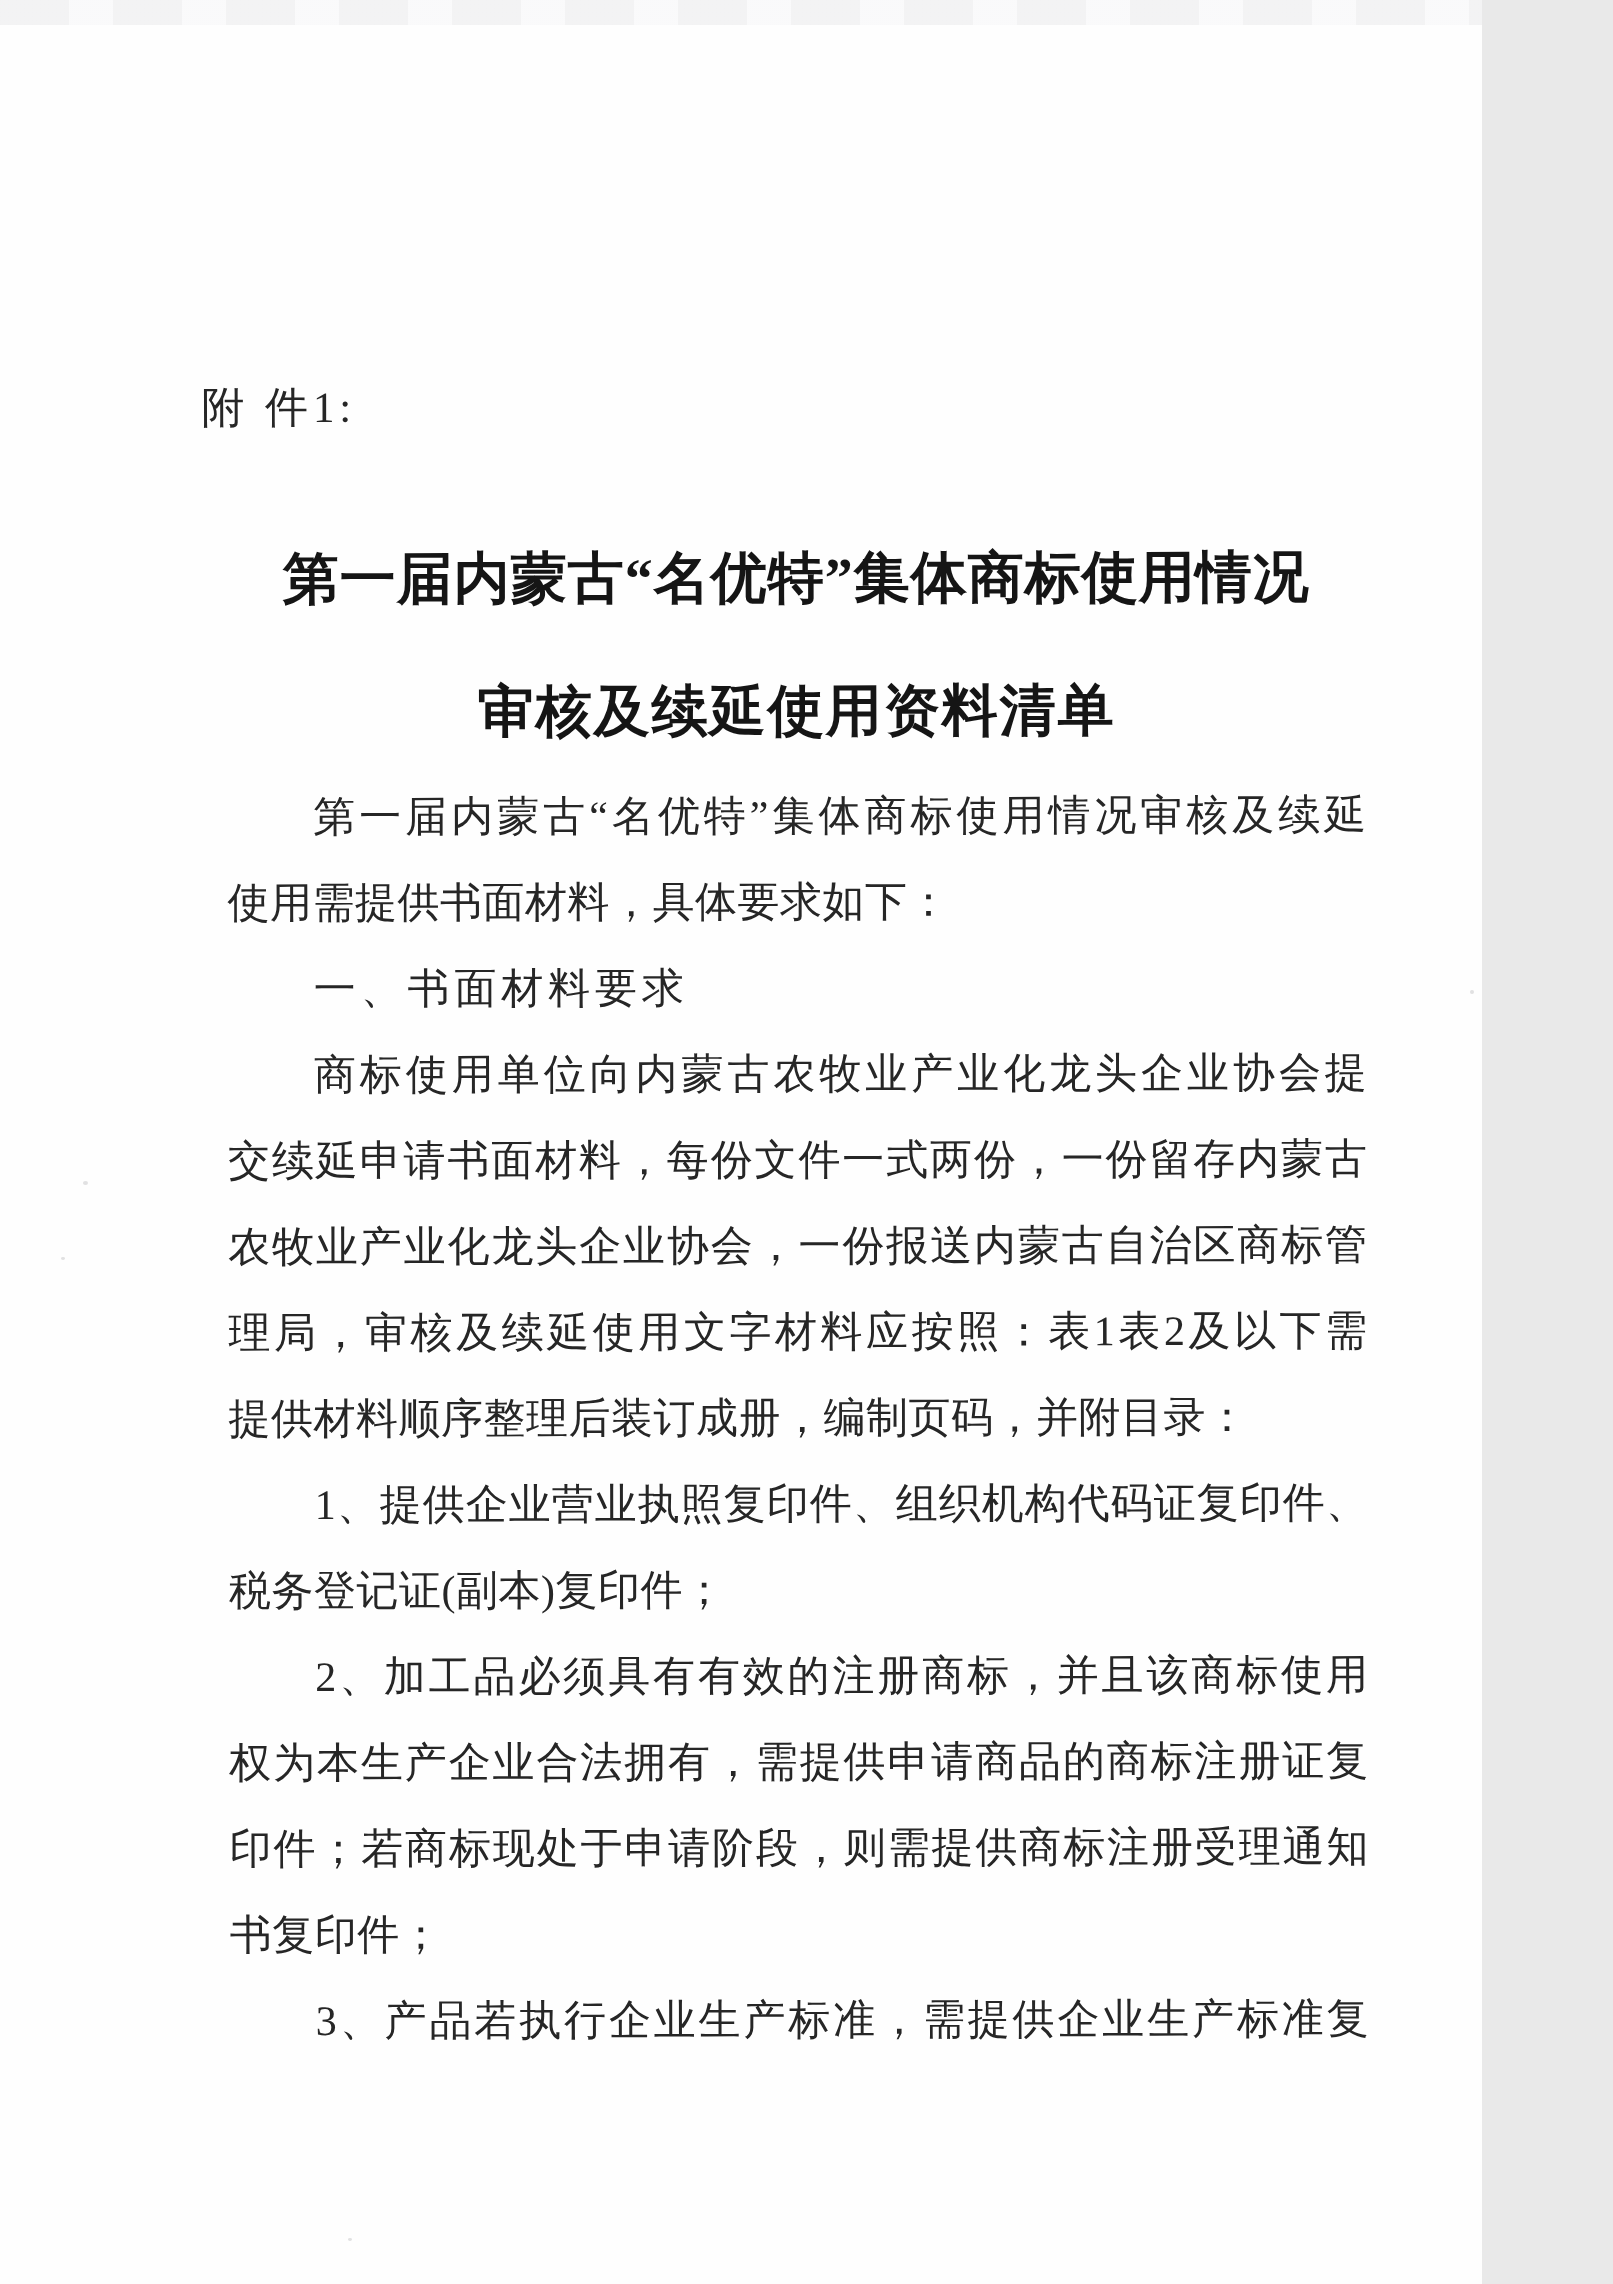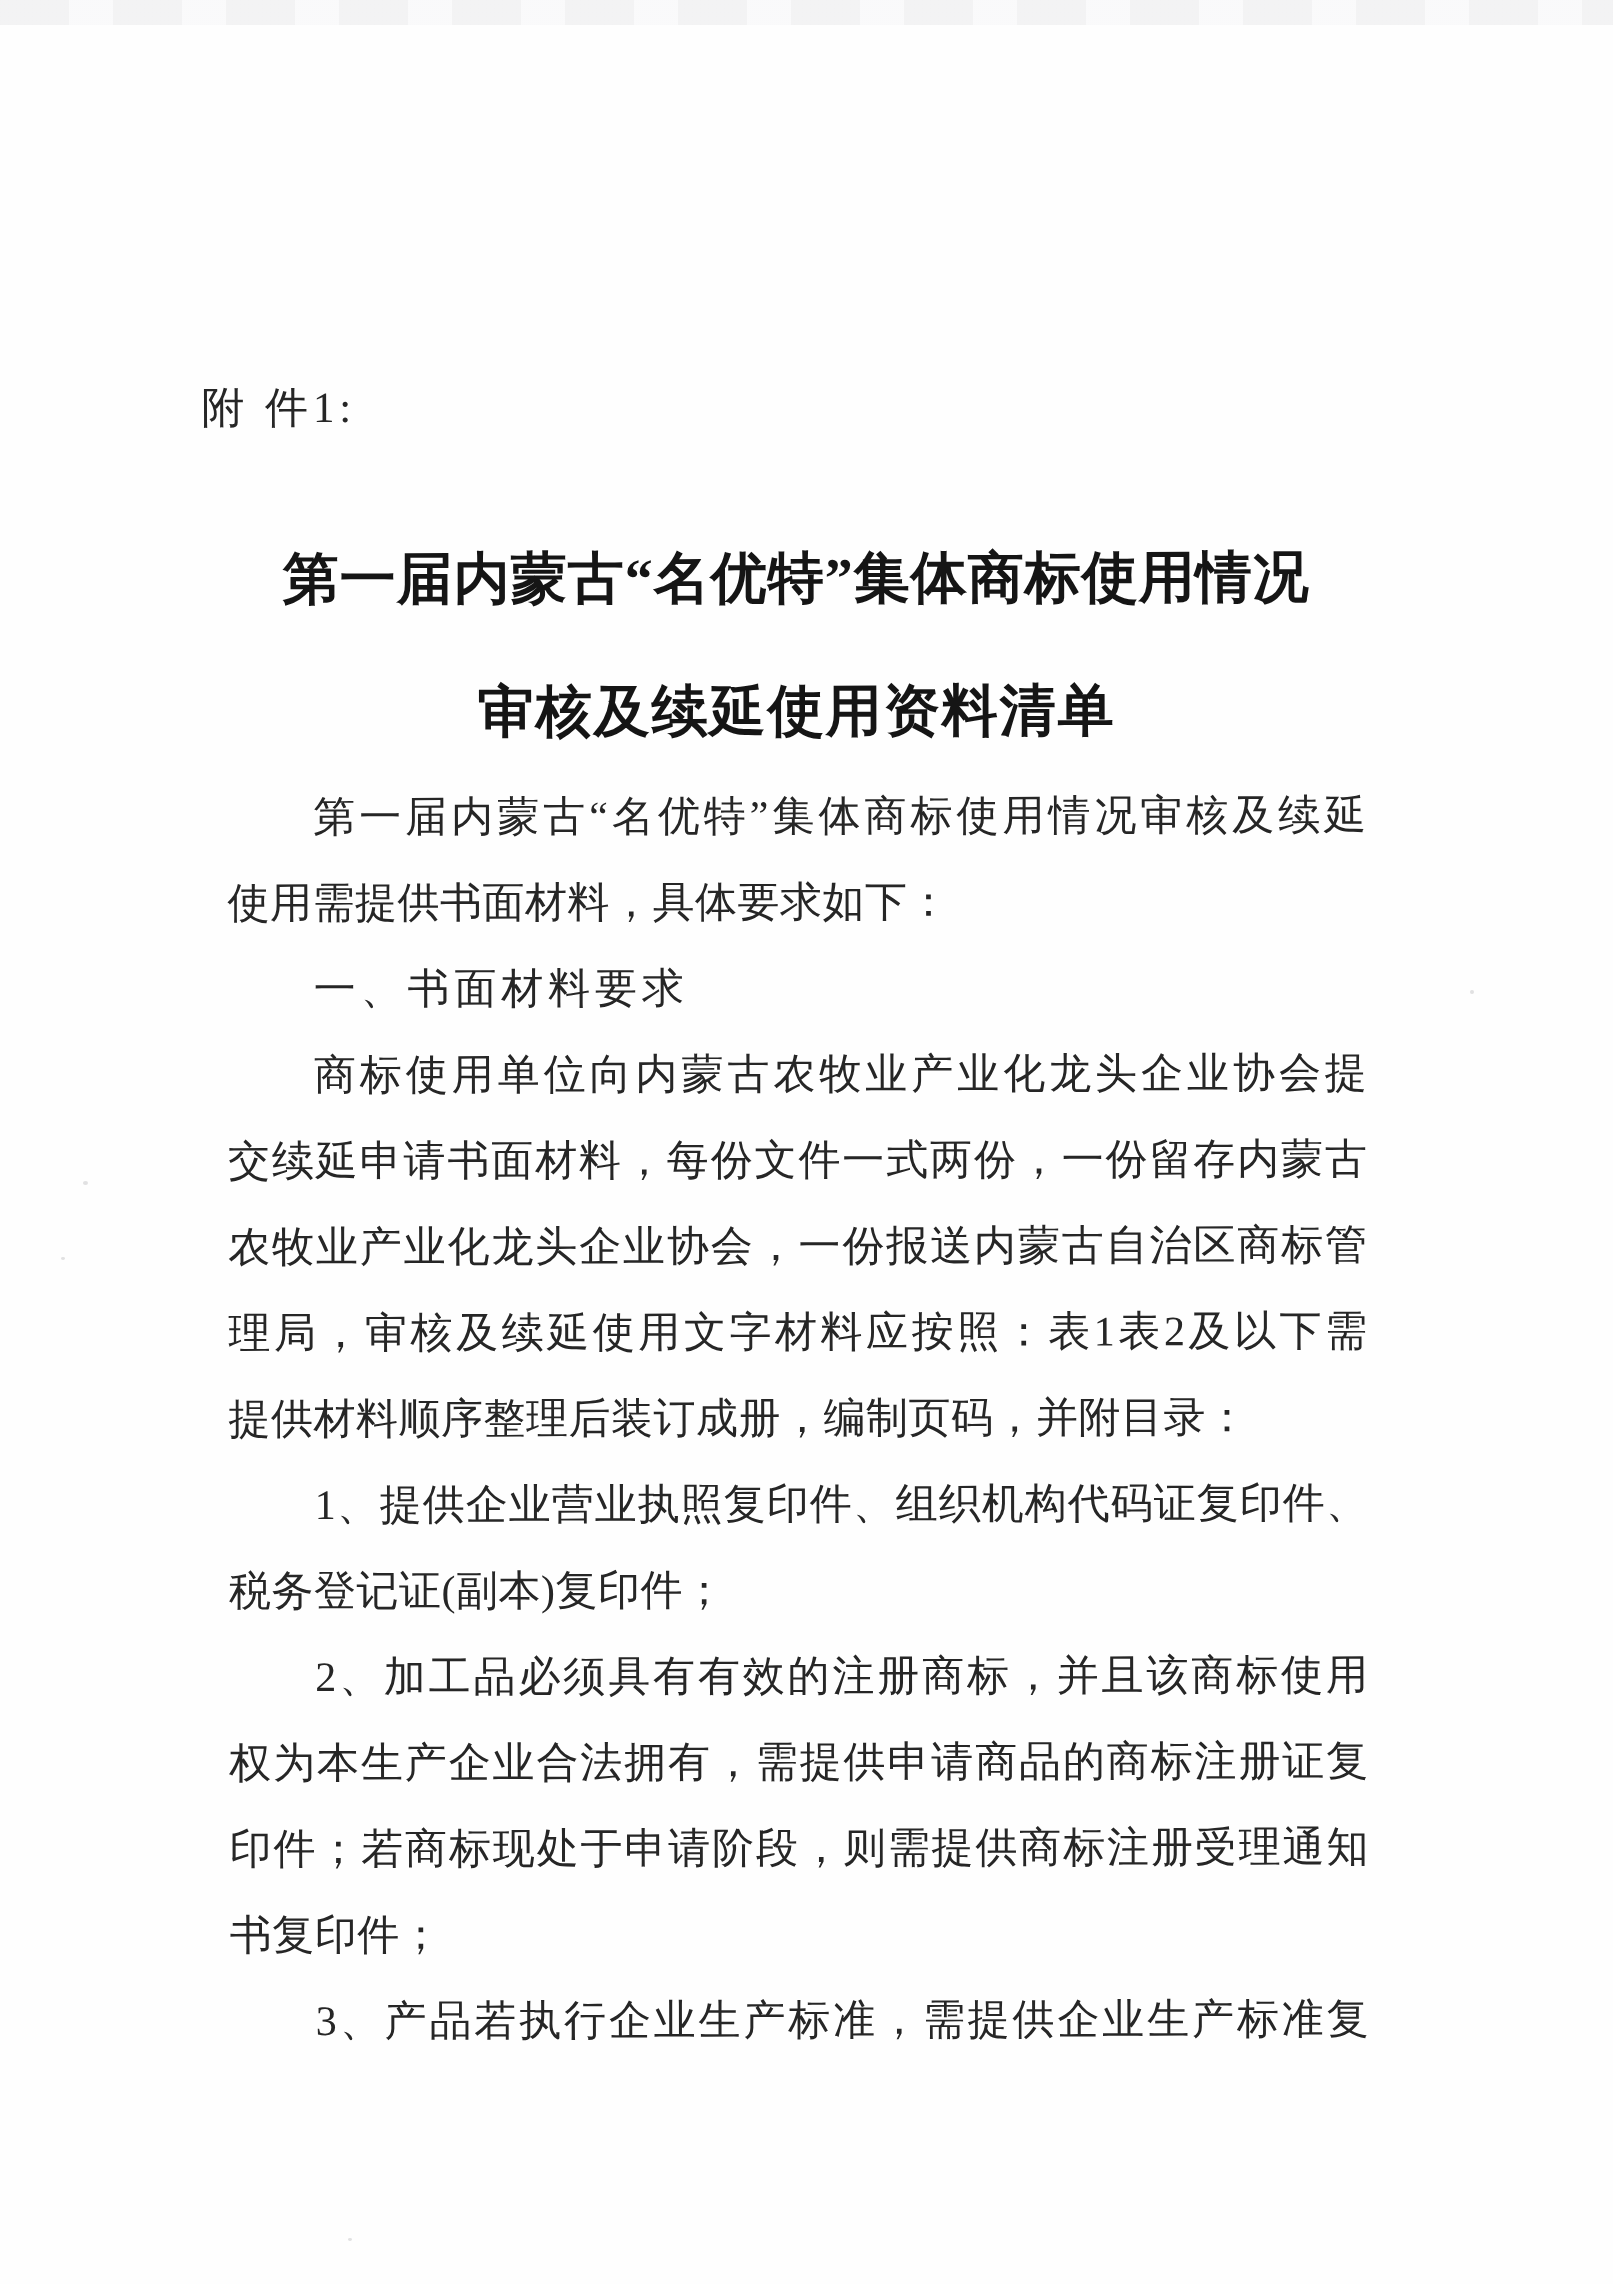--- a/index.html
+++ b/index.html
@@ -1,18 +1,18 @@
 <!DOCTYPE html>
 <html><head>
 <meta charset="utf-8">
 <style>
   html, body { margin: 0; padding: 0; background: #e9e9e9; }
   .page {
     position: relative;
-    width: 1613px;
+    width: 1482px;
     height: 2285px;
     background: #fefefe;
     overflow: hidden;
     font-family: "Liberation Serif", "DejaVu Serif", serif;
   }
   .content {
     position: absolute;
     inset: 0;
     transform: rotate(-0.12deg);
   }

